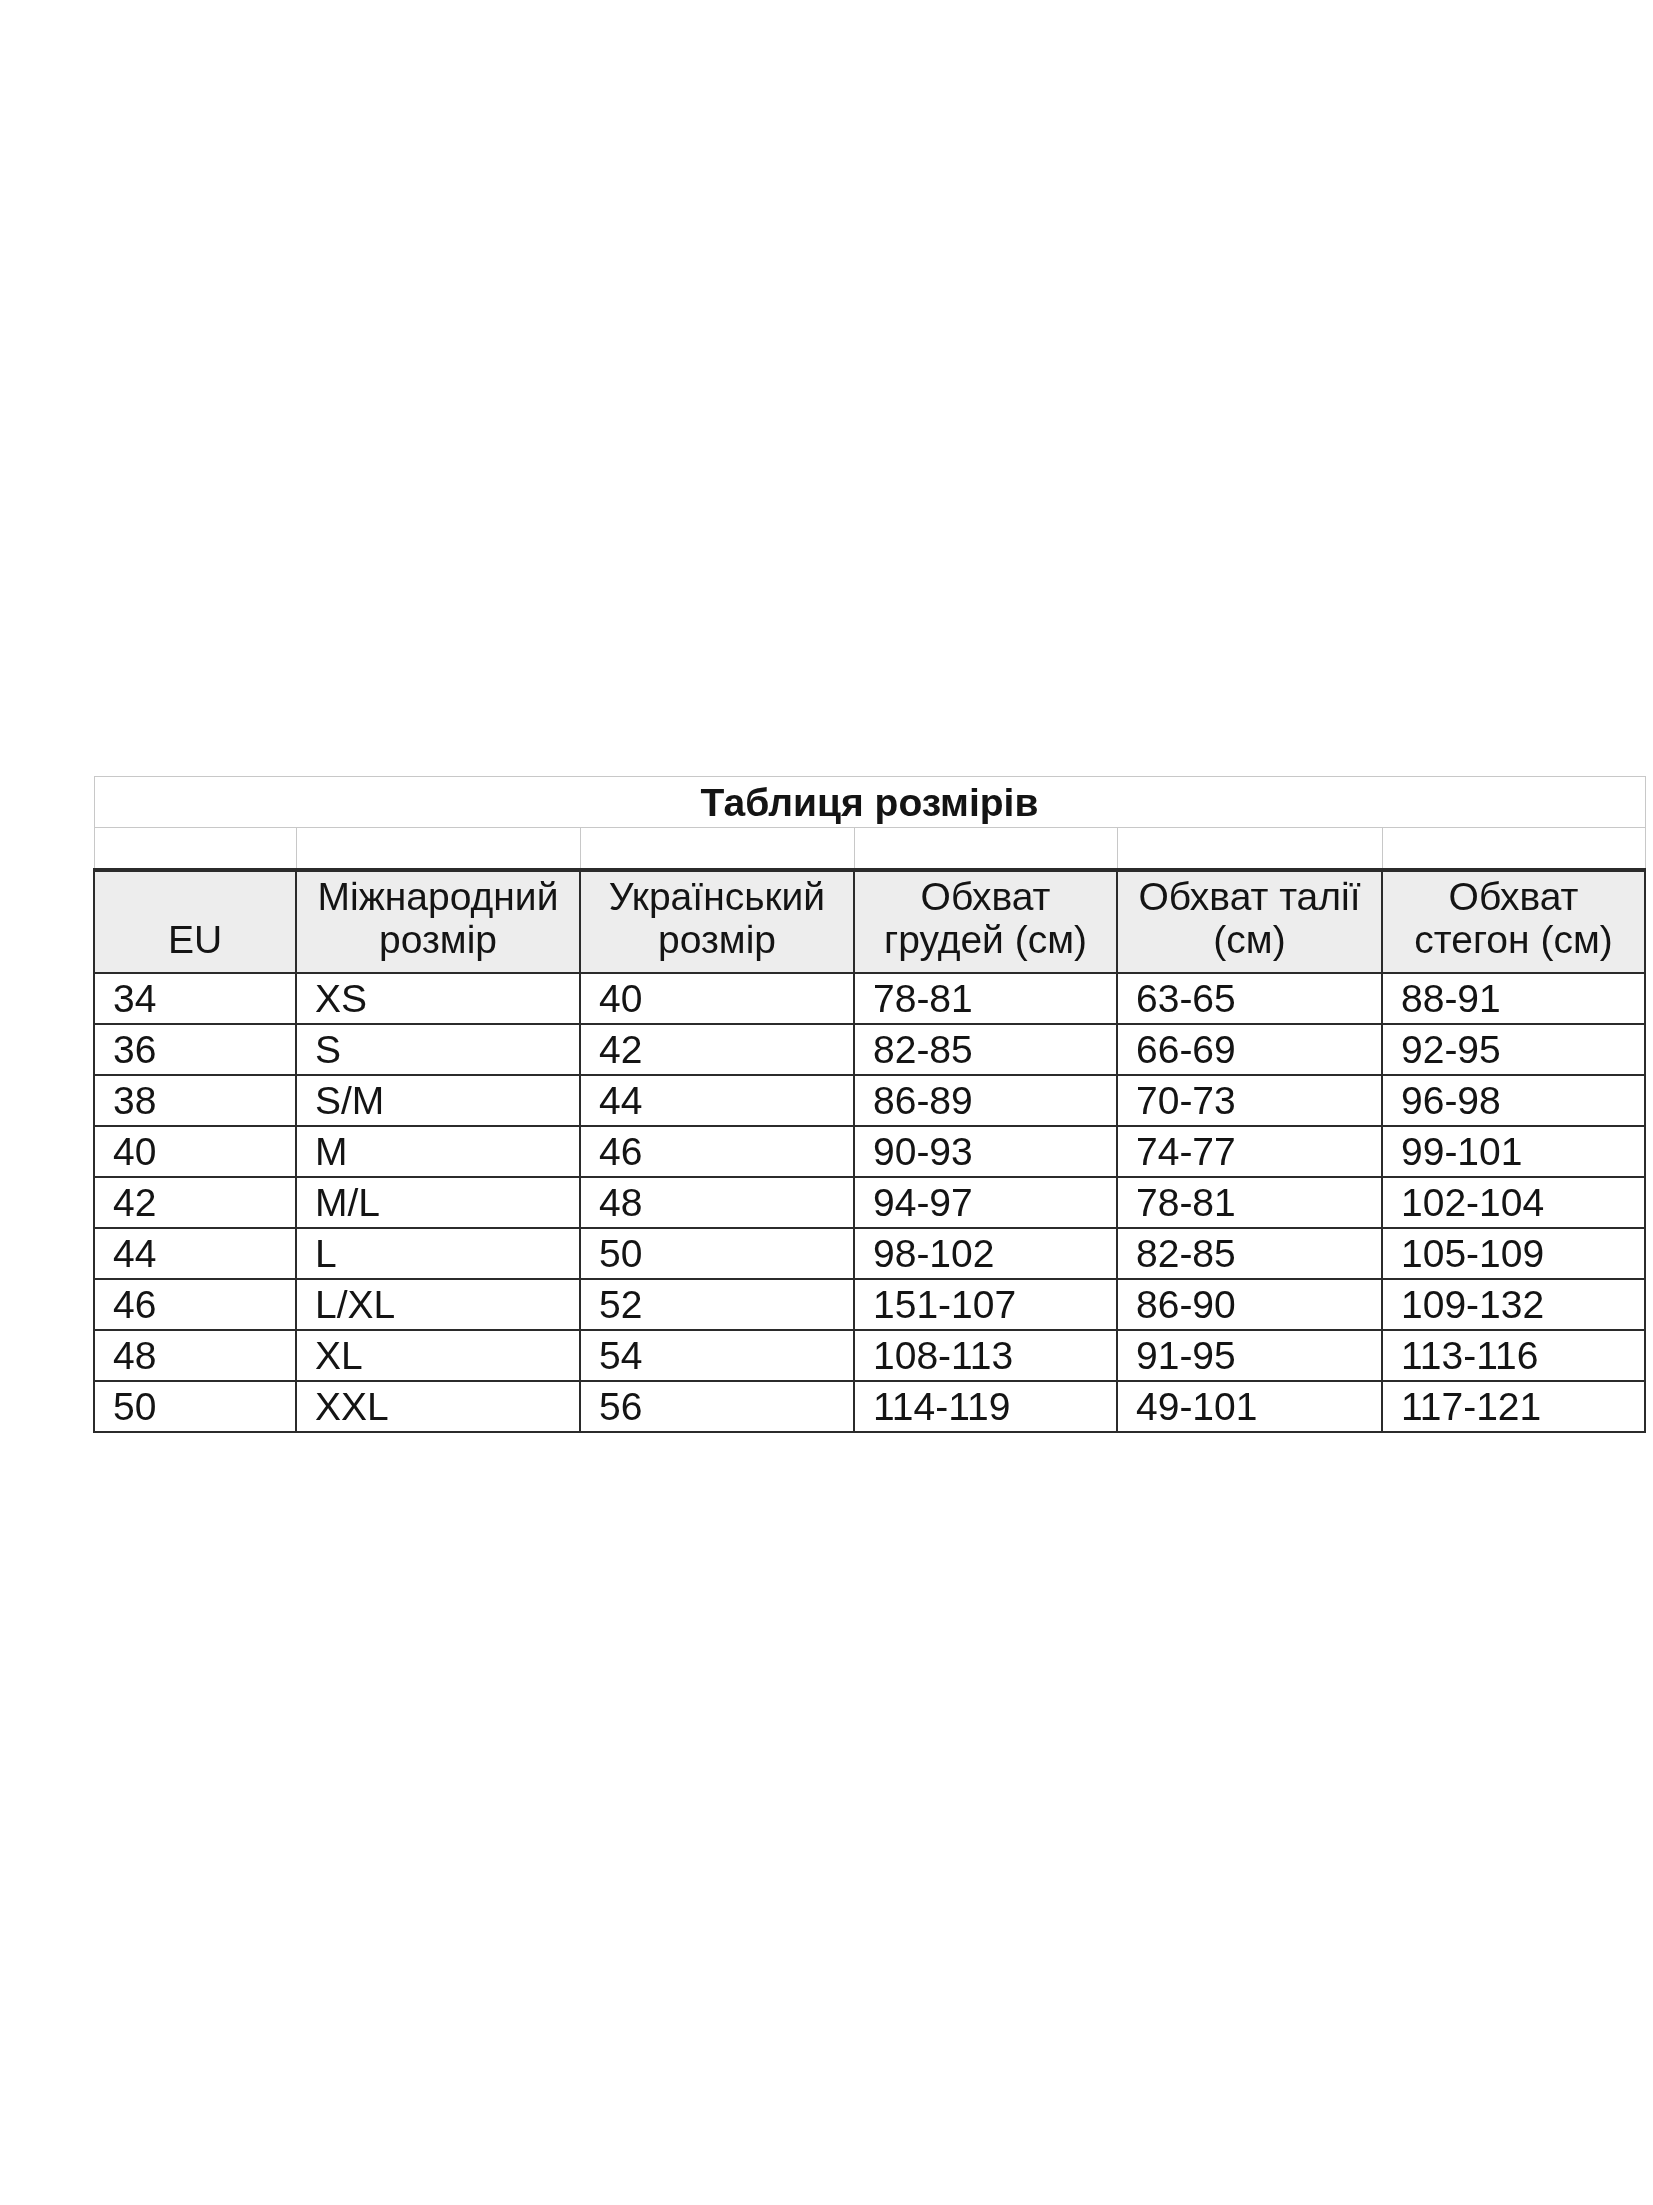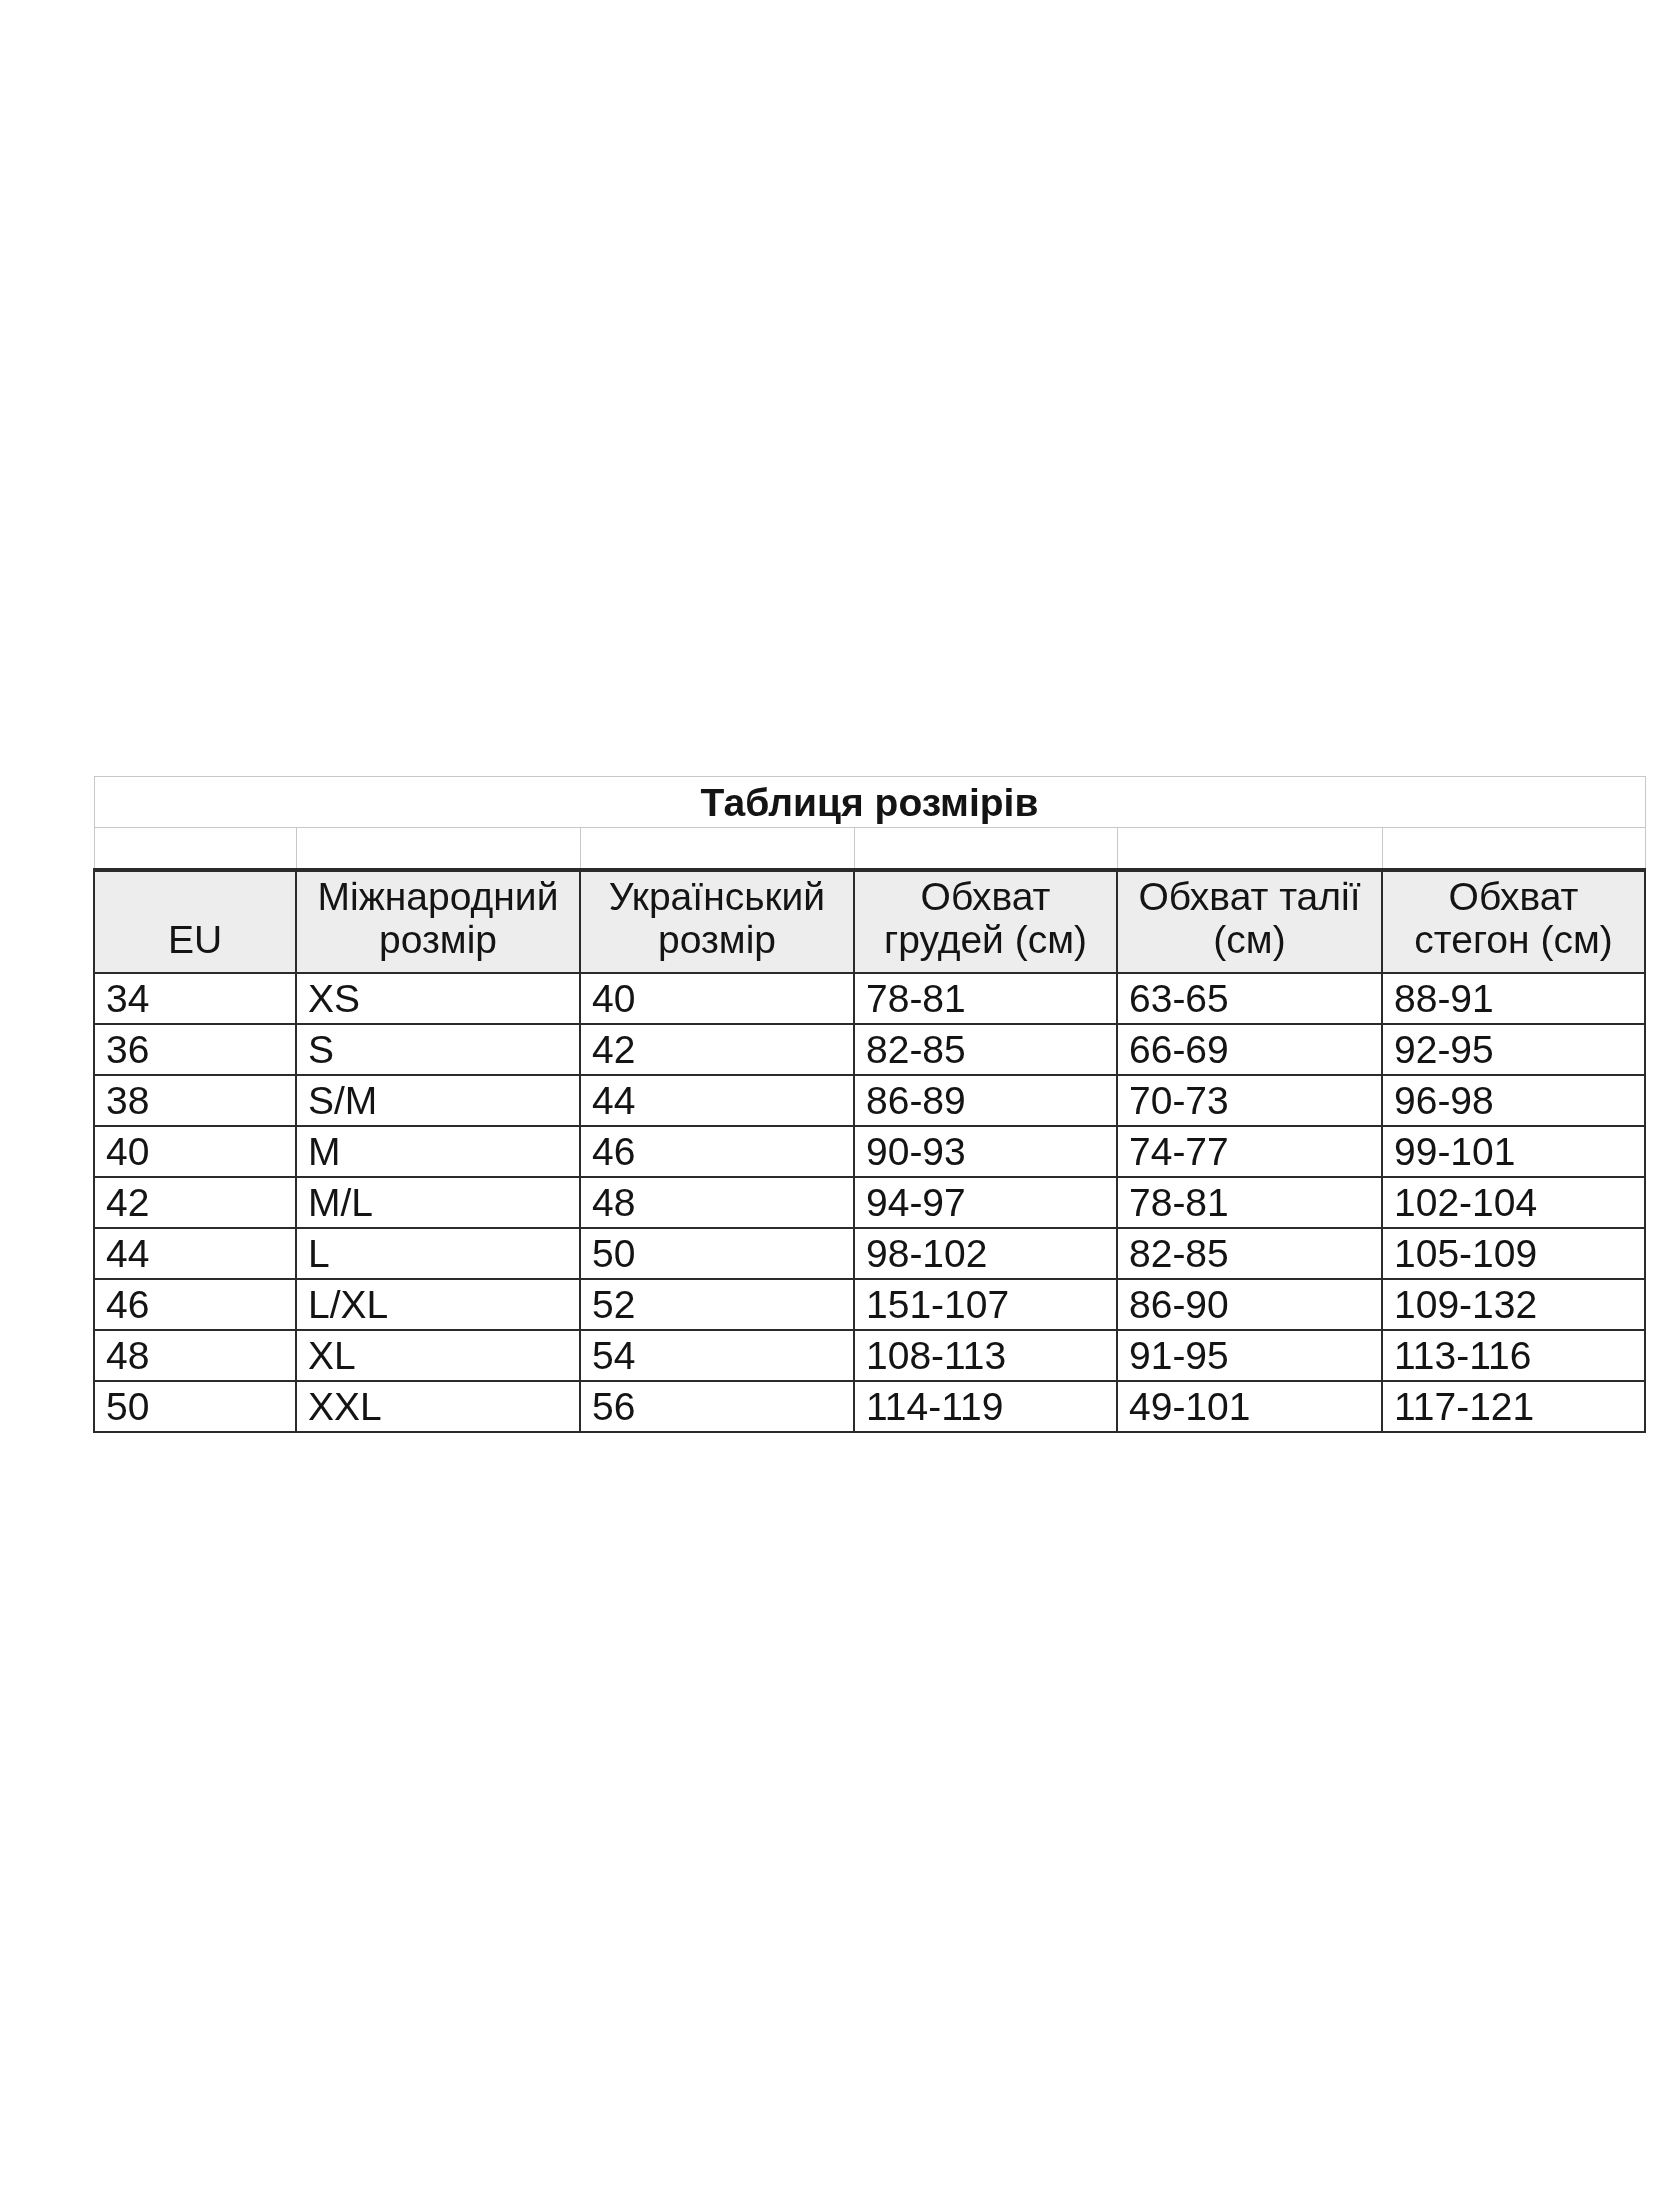--- a/index.html
+++ b/index.html
@@ -65,21 +65,21 @@
     white-space: pre-line;
   }
   .data-cell {
     height: 51px;
     border: 2.5px solid var(--dark-border);
     background: #ffffff;
     font-size: 39px;
     line-height: 1;
     text-align: left;
     vertical-align: middle;
-    padding-left: 11px;
+    padding-left: 18px;
     white-space: nowrap;
   }
 </style>
 </head>
 <body>
 
 <div class="canvas">
   <table class="size-table">
     <colgroup id="colgroup">
         <col class="c0">

